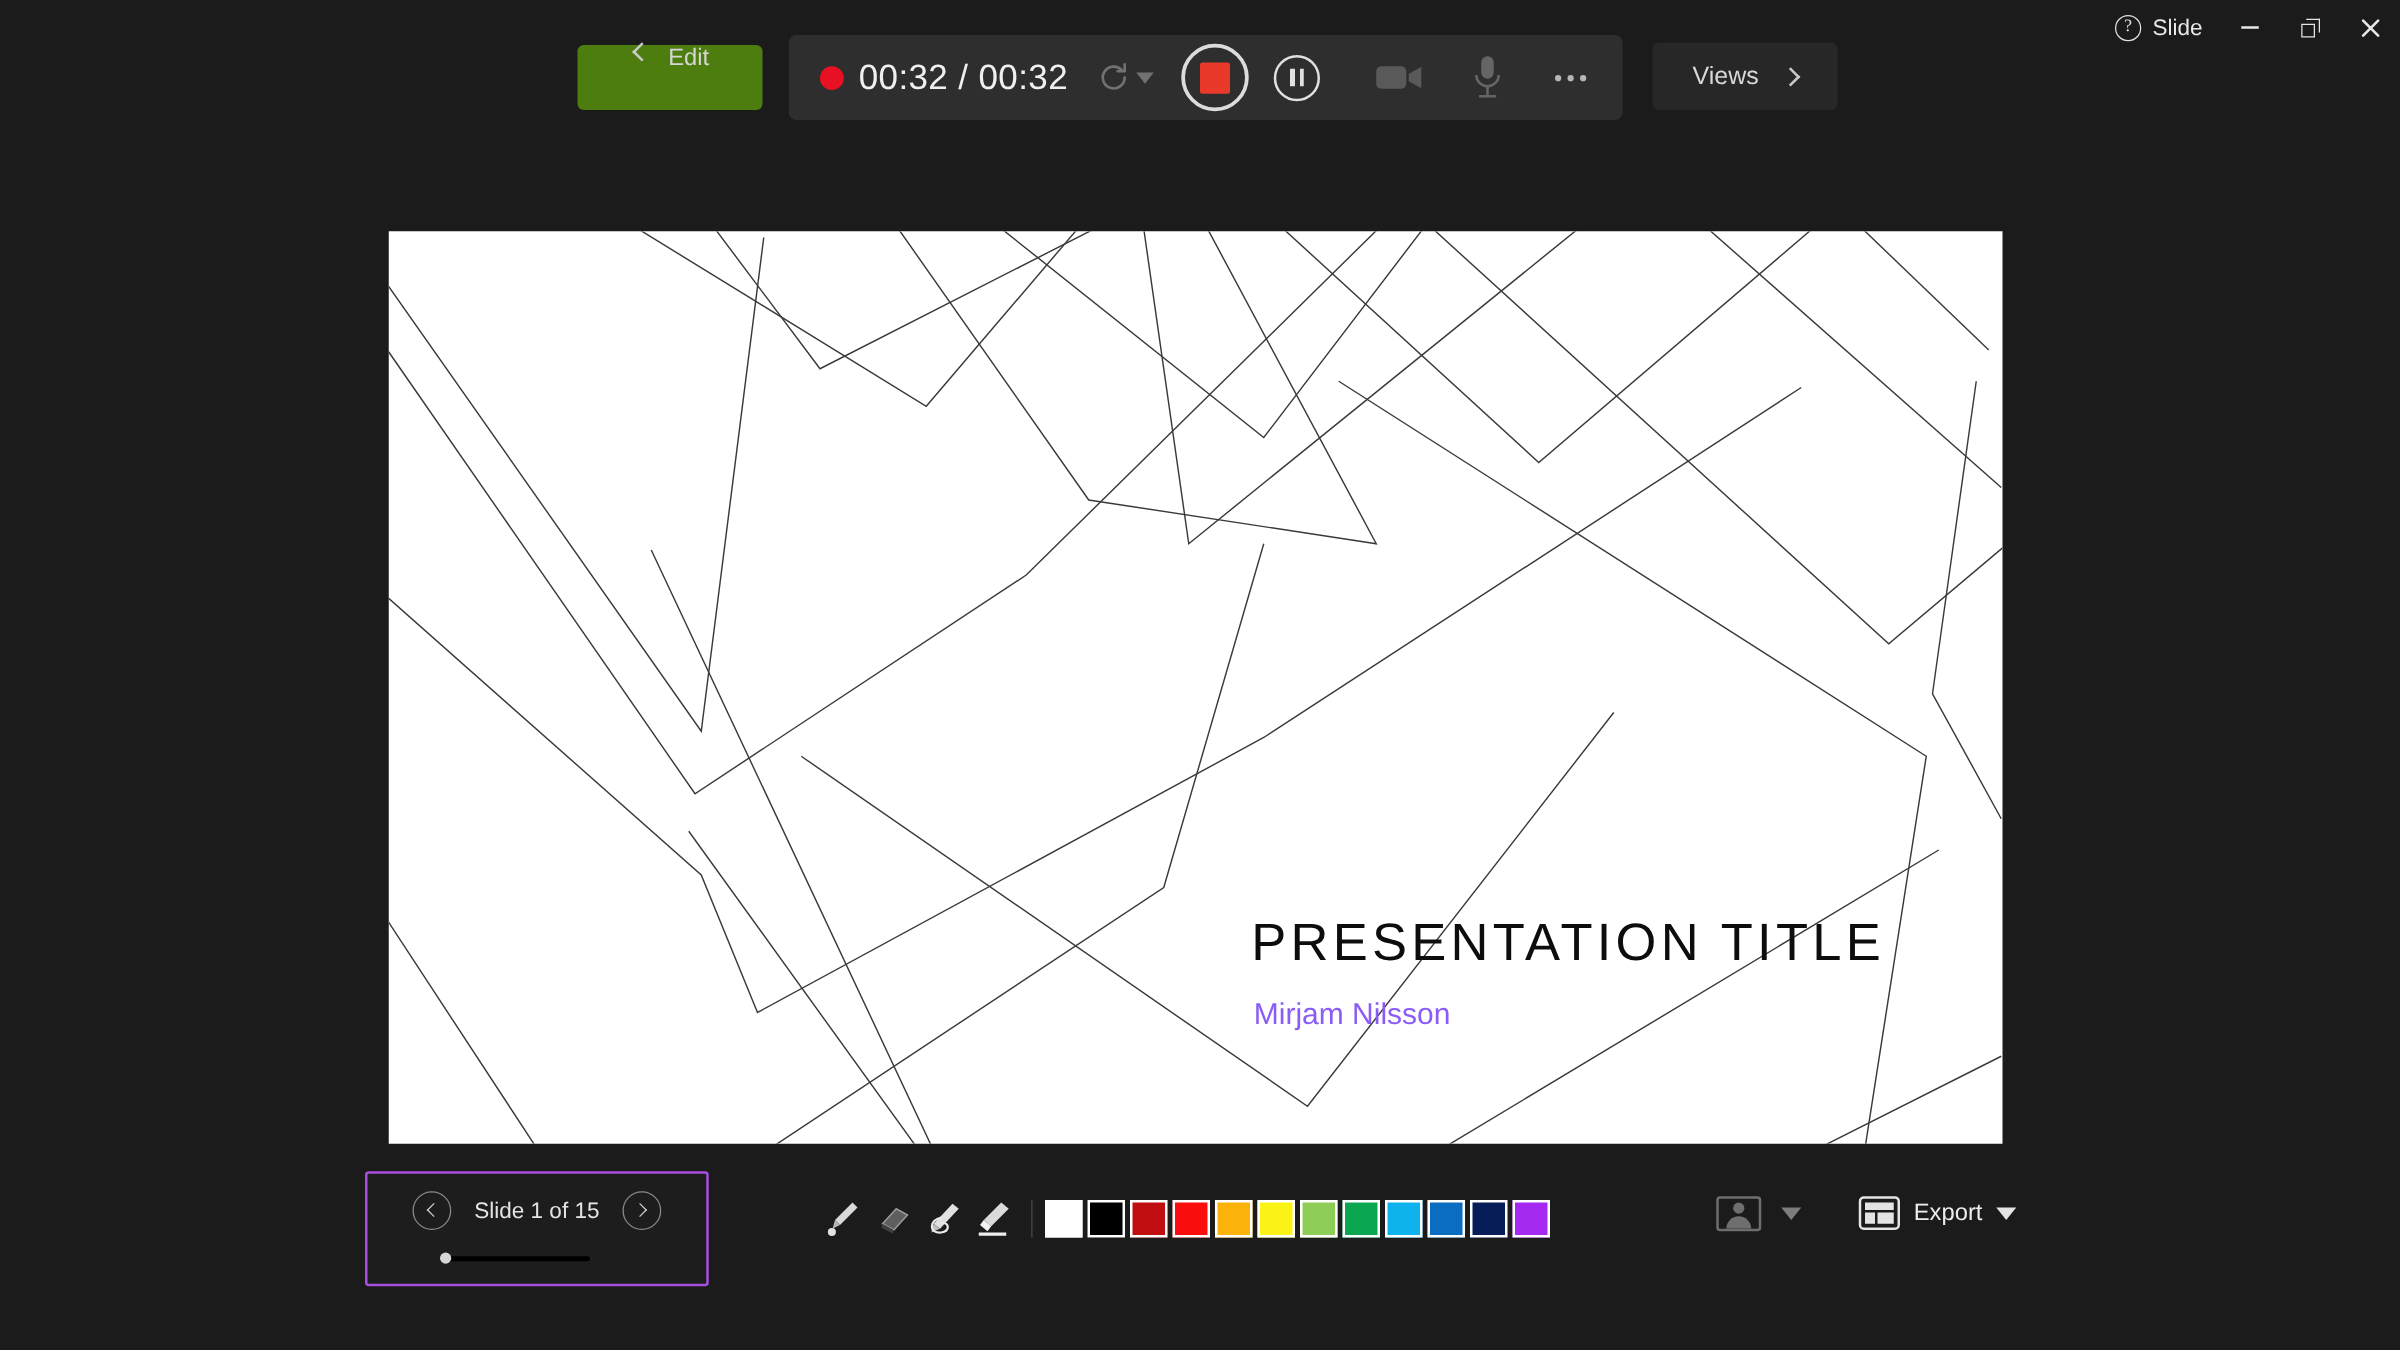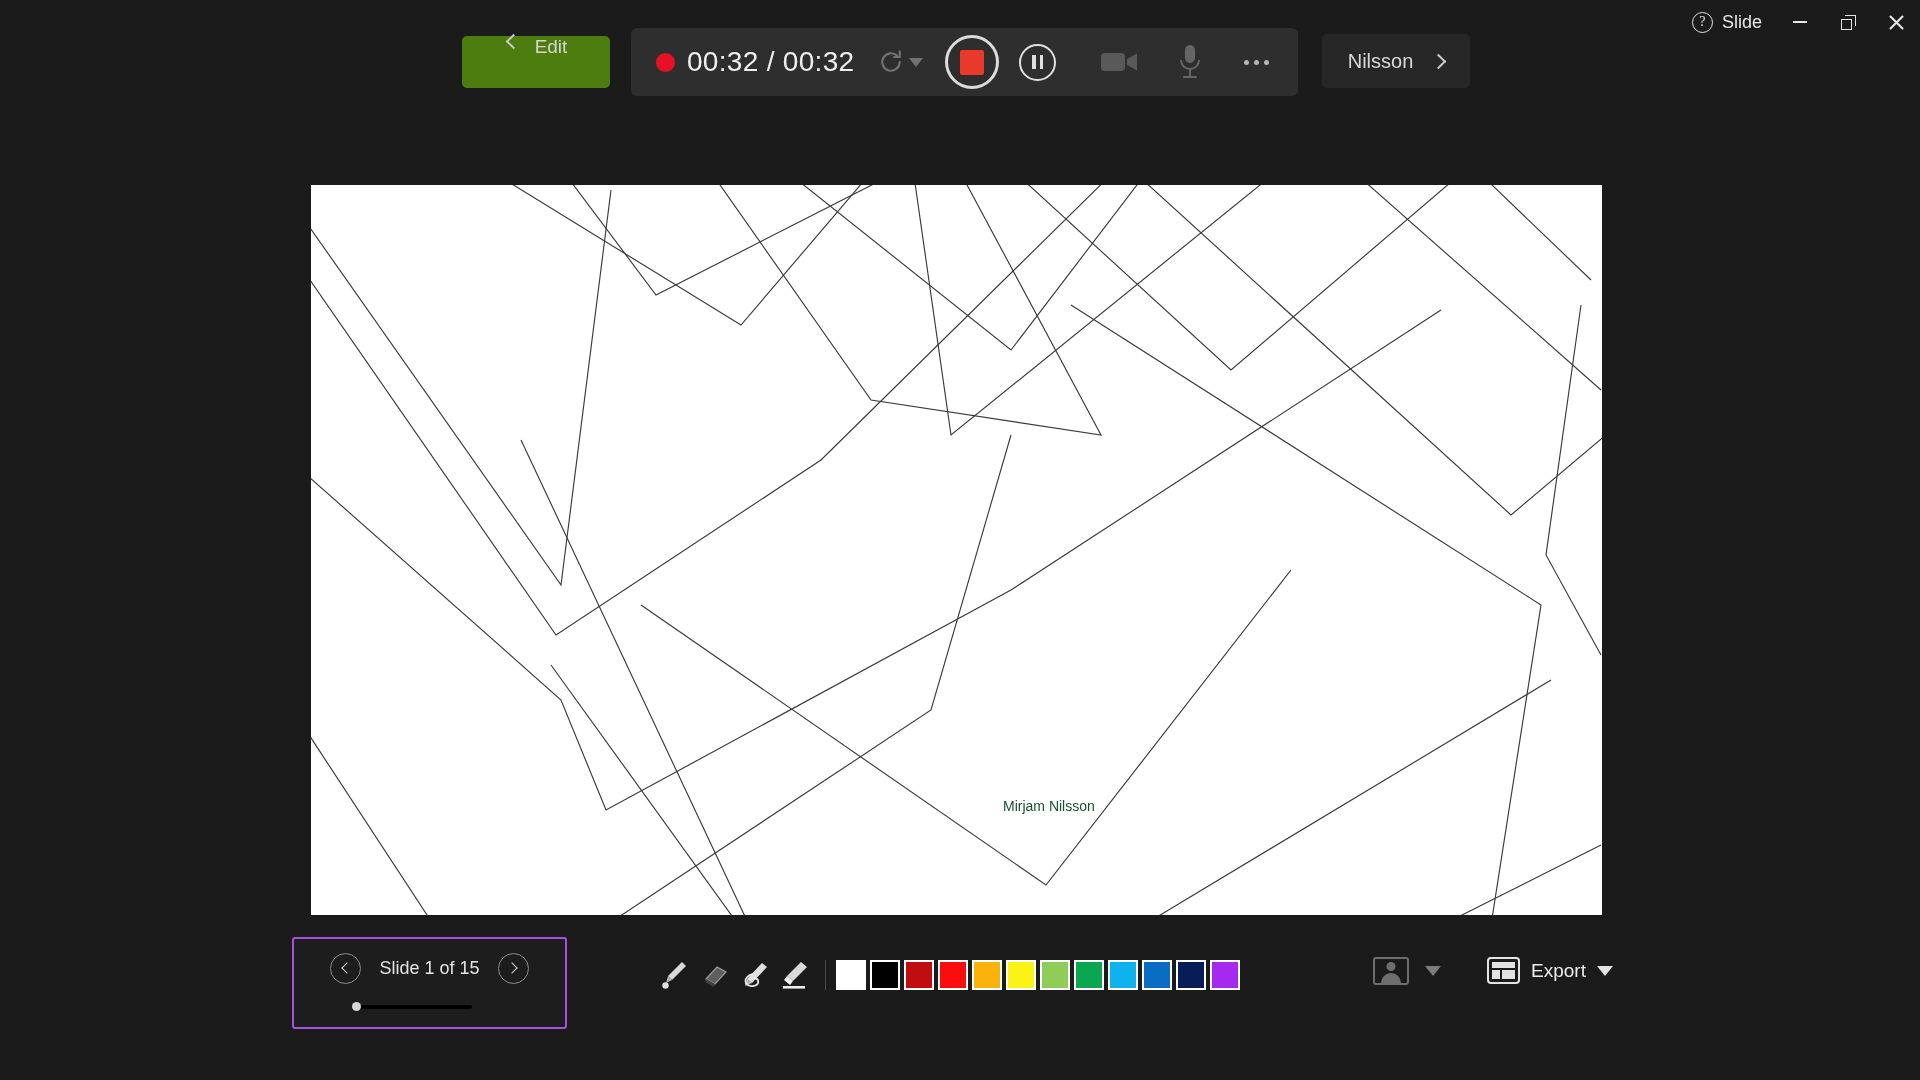--- a/index.html
+++ b/index.html
@@ -151,21 +151,21 @@
   }
   .stage svg { display: block; }
   .slide-title {
     position: absolute; left: 690px; top: 545px;
     font-size: 42px; letter-spacing: 3.4px;
     color: #0d0d0d; font-weight: 400; white-space: nowrap;
     font-family: "Liberation Sans", sans-serif;
   }
   .slide-sub {
     position: absolute; left: 692px; top: 613px;
-    font-size: 14px; color: #14532d; white-space: nowrap;
+    font-size: 24px; color: #8b5cf6; white-space: nowrap;
   }
 
   
   .bottombar {
     position: absolute; left: 0; top: 930px;
     width: 1920px; height: 130px; text-align: center;
   }
   .slide-nav {
     position: absolute; left: 292px; top: 7px;
     width: 275px; height: 92px;
@@ -337,21 +337,21 @@
       </div>
 
       <div class="more-btn">
         <span class="dot3"></span>
         <span class="dot3"></span>
         <span class="dot3"></span>
       </div>
     </div>
 
     <div class="export-btn">
-      <span>Nilsson</span>
+      <span>Views</span>
       <span class="chev-r"></span>
     </div>
   </div>
 
   <div class="stage" style="background: rgb(255, 255, 255);">
     <svg width="1291" height="730" viewBox="0 0 1291 730">
       <g fill="none" stroke="#3a3a3a" stroke-width="1.15">
         <polyline points="-60,10 245,450 510,275 820,-30"></polyline>
         <polyline points="-10,30 250,400 300,5"></polyline>
         <polyline points="170,-20 430,140 575,-30"></polyline>
@@ -365,20 +365,21 @@
         <polyline points="760,120 1230,420 1180,740"></polyline>
         <polyline points="1035,-20 1290,205"></polyline>
         <polyline points="1155,-25 1280,95"></polyline>
         <polyline points="-15,530 175,820 620,525 700,250"></polyline>
         <polyline points="210,255 525,925 1240,495"></polyline>
         <polyline points="330,420 735,700 980,385"></polyline>
         <polyline points="240,480 615,1000 1290,660"></polyline>
         <polyline points="1270,120 1235,370 1290,470"></polyline>
       </g>
     </svg>
+    <div class="slide-title">PRESENTATION TITLE</div>
     <div class="slide-sub">Mirjam Nilsson</div>
   </div>
 
   <div class="bottombar">
 
     <div class="slide-nav" style="border-color: rgb(168, 79, 224);">
       <div class="nav-row">
         <div class="nav-circ prev">
           <span class="ca"></span>
         </div>

